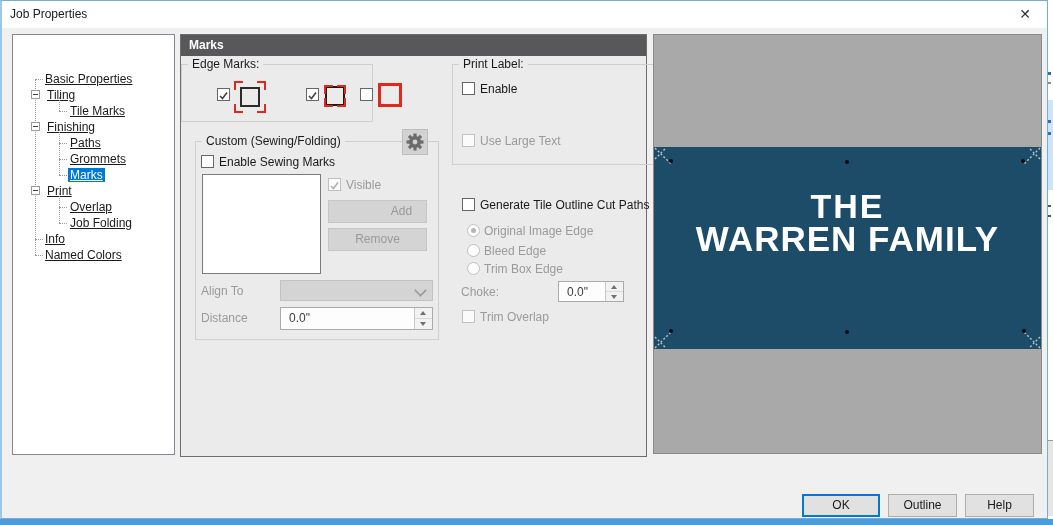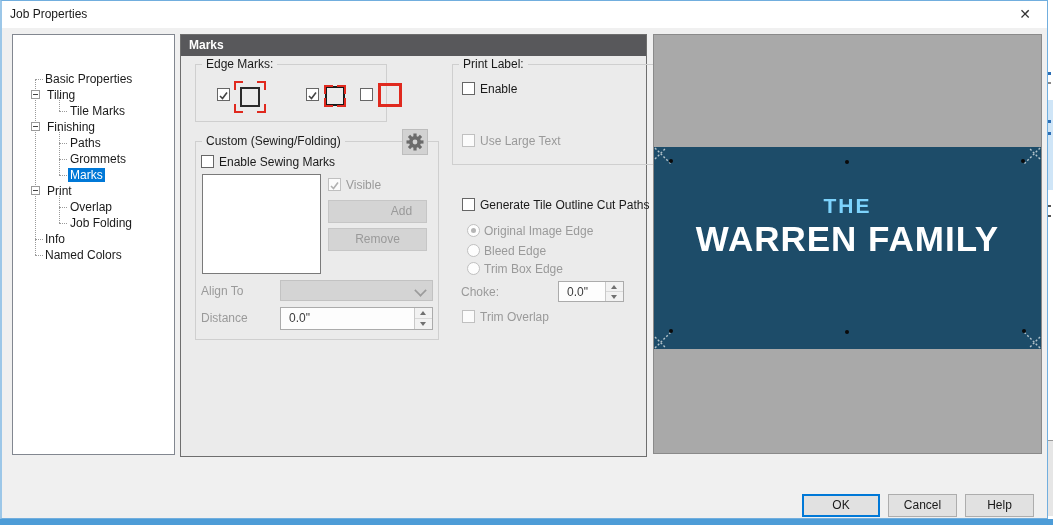--- a/index.html
+++ b/index.html
@@ -13,21 +13,21 @@
 
   
   .dialog{position:absolute;left:0;top:0;width:1048px;height:519px;border:1px solid #71aede;border-left:2px solid #9cc7e8;background:#f0f0f0;box-sizing:border-box;}
   .titlebar{position:absolute;left:0;top:0;right:0;height:27px;background:#ffffff;}
   .title-text{position:absolute;left:8px;top:6px;font-size:12px;color:#1a1a1a;}
   .close-btn{position:absolute;right:8px;top:2px;width:28px;height:22px;text-align:center;line-height:22px;font-size:14px;color:#333;cursor:default;}
 
   
   .tree{position:absolute;left:10px;top:33px;width:163px;height:421px;background:#ffffff;border:1px solid #828790;box-sizing:border-box;overflow:hidden;}
   .tree-row{position:absolute;height:16px;line-height:16px;white-space:nowrap;}
-  .tree-row .lbl{padding:0 2px;}
+  .tree-row .lbl{padding:0 2px;text-decoration:underline;}
   .tree-row.selected .lbl{background:#0078d7;color:#ffffff;}
   .expander{position:absolute;width:9px;height:9px;background:#fff;border:1px solid #9a9a9a;box-sizing:border-box;}
   .expander::after{content:"";position:absolute;left:1px;top:3px;width:5px;height:1px;background:#444;}
   .dot-h{position:absolute;height:1px;border-top:1px dotted #9a9a9a;}
   .dot-v{position:absolute;width:1px;border-left:1px dotted #9a9a9a;}
 
   
   .panel{position:absolute;left:178px;top:33px;width:467px;height:423px;border:1px solid #6e6e6e;background:#ebebeb;box-sizing:border-box;}
   .panel-header{position:absolute;left:0;top:0;right:0;height:21px;background:#58585b;color:#ffffff;font-weight:bold;font-size:12px;line-height:21px;padding-left:8px;box-sizing:border-box;}
   .panel-body{position:absolute;left:0;top:21px;right:0;bottom:0;}
@@ -65,21 +65,21 @@
   .mk-br.tl{border-left:2px solid #e0291e;border-top:2px solid #e0291e;}
   .mk-br.tr{border-right:2px solid #e0291e;border-top:2px solid #e0291e;}
   .mk-br.bl{border-left:2px solid #e0291e;border-bottom:2px solid #e0291e;}
   .mk-br.br{border-right:2px solid #e0291e;border-bottom:2px solid #e0291e;}
   .mk-box2{position:absolute;width:20px;height:20px;border:2px solid #1a1a1a;box-sizing:border-box;}
   .mk-box3{position:absolute;width:24px;height:24px;border:3px solid #e0291e;box-sizing:border-box;}
 
   
   .preview{position:absolute;left:651px;top:33px;width:389px;height:420px;background:#a9a9a9;border:1px solid #8a8a8a;box-sizing:border-box;}
   .banner{position:absolute;left:0;top:112px;width:387px;height:202px;text-align:center;}
-  .banner-line1{margin-top:44px;font-size:21px;font-weight:bold;letter-spacing:2px;color:#7dd3fc;line-height:30px;}
+  .banner-line1{margin-top:44px;font-size:34px;font-weight:bold;letter-spacing:2px;color:#ffffff;line-height:30px;}
   .banner-line2,.banner-line3{font-size:35px;font-weight:bold;letter-spacing:1px;color:#ffffff;line-height:36px;}
   .grommet{position:absolute;width:4px;height:4px;border-radius:50%;background:#0a0a0a;}
   .cmark{position:absolute;width:24px;height:24px;opacity:.85;}
 
   
   .btn{position:absolute;height:23px;background:#e1e1e1;border:1px solid #adadad;text-align:center;line-height:21px;font-size:12px;box-sizing:border-box;}
   .btn.default{border:2px solid #0078d7;line-height:19px;}
 </style>
 </head>
 <body>
@@ -158,21 +158,21 @@
 
       <div class="dot-h" style="left:22px;top:220px;width:8px;"></div>
       <div class="tree-row" style="left:30px;top:212px;">
         <span class="lbl">Named Colors</span></div>
     </div>
 
     <div class="panel">
       <div class="panel-header">Marks</div>
       <div class="panel-body">
 
-        <div class="group" style="left:14px;top:8px;width:192px;height:58px;">
+        <div class="group" style="left:0;top:8px;width:192px;height:58px;">
           <span class="group-title">Edge Marks:</span>
         </div>
         <div class="cb" style="left:36px;top:32px;">
           <svg width="11" height="11" viewBox="0 0 11 11">
               <polyline points="2,6 4.5,8.5 9,2.5" fill="none" stroke="#444" stroke-width="1.6"></polyline>
             </svg>
         </div>
         <div style="position:absolute;left:53px;top:25px;width:32px;height:32px;">
           <div class="mk-box1" style="left:6px;top:6px;"></div>
           <div class="mk-br tl" style="left:0;top:0;"></div>
@@ -310,16 +310,16 @@
         <div class="grommet" style="left:15px;top:12px;"></div>
         <div class="grommet" style="left:191px;top:13px;"></div>
         <div class="grommet" style="left:367px;top:12px;"></div>
         <div class="grommet" style="left:15px;top:182px;"></div>
         <div class="grommet" style="left:191px;top:183px;"></div>
         <div class="grommet" style="left:368px;top:182px;"></div>
       </div>
     </div>
 
     <div class="btn default" style="left:800px;top:493px;width:78px;">OK</div>
-    <div class="btn" style="left:886px;top:493px;width:69px;">Cancel</div>
+    <div class="btn" style="left:886px;top:493px;width:69px;">Outline</div>
     <div class="btn" style="left:963px;top:493px;width:69px;">Help</div>
   </div>
 </div>
 
 </body></html>

